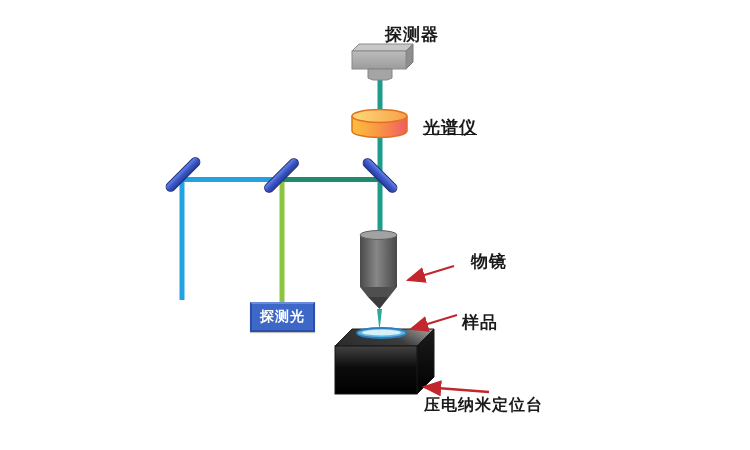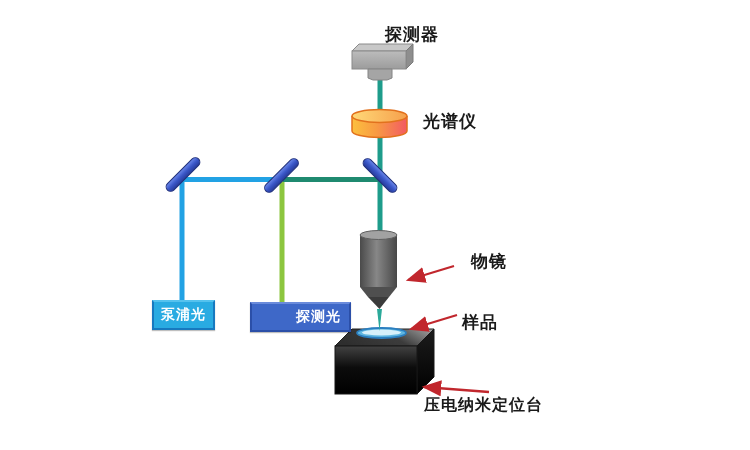--- a/index.html
+++ b/index.html
@@ -21,21 +21,20 @@
   }
   .pump-box{
     left:152px;top:300px;width:59px;
     background:#29ABE2;border:2px solid #1779BF;border-top-color:#55C2EE;
     box-shadow:0 1px 1px rgba(0,0,0,0.25);
   }
   .probe-box{
     left:250px;top:302px;width:61px;
     background:#3E68C8;border:2px solid #2B4FA8;border-top-color:#6A8BDB;
     box-shadow:0 1px 1px rgba(0,0,0,0.25);
-    padding-left:36px;
   }
 </style>
 </head>
 <body>
 
 <div class="stage-wrap">
 
 <svg width="750" height="450" viewBox="0 0 750 450">
   <defs>
     <linearGradient id="gradMirror" x1="0" y1="0" x2="0" y2="1">
@@ -119,25 +118,22 @@
   </g>
 
   <polygon points="377,309 382,309 379.5,331" fill="#2BA99A"></polygon>
 
   <line x1="454" y1="266" x2="408" y2="280" stroke="#C1272D" stroke-width="2.3" marker-end="url(#redHead)"></line>
   <line x1="457" y1="315" x2="411" y2="329" stroke="#C1272D" stroke-width="2.3" marker-end="url(#redHead)"></line>
   <line x1="489" y1="392" x2="424" y2="387" stroke="#C1272D" stroke-width="2.3" marker-end="url(#redHead)"></line>
 </svg>
 
 <div class="lbl" style="left:385px;top:23px;">探测器</div>
-<div class="lbl" style="left:423px;top:110px;">光谱仪</div>
+<div class="lbl" style="left:423px;top:116px;text-decoration:underline;">光谱仪</div>
 <div class="lbl" style="left:471px;top:250px;">物镜</div>
 <div class="lbl" style="left:462px;top:311px;">样品</div>
 <div class="lbl small" style="left:424px;top:395px;">压电纳米定位台</div>
 
-<div class="srcbox pump-box">
-  <span>泵浦光</span>
-</div>
 <div class="srcbox probe-box">
   <span>探测光</span>
 </div>
 
 </div>
 
 </body></html>

